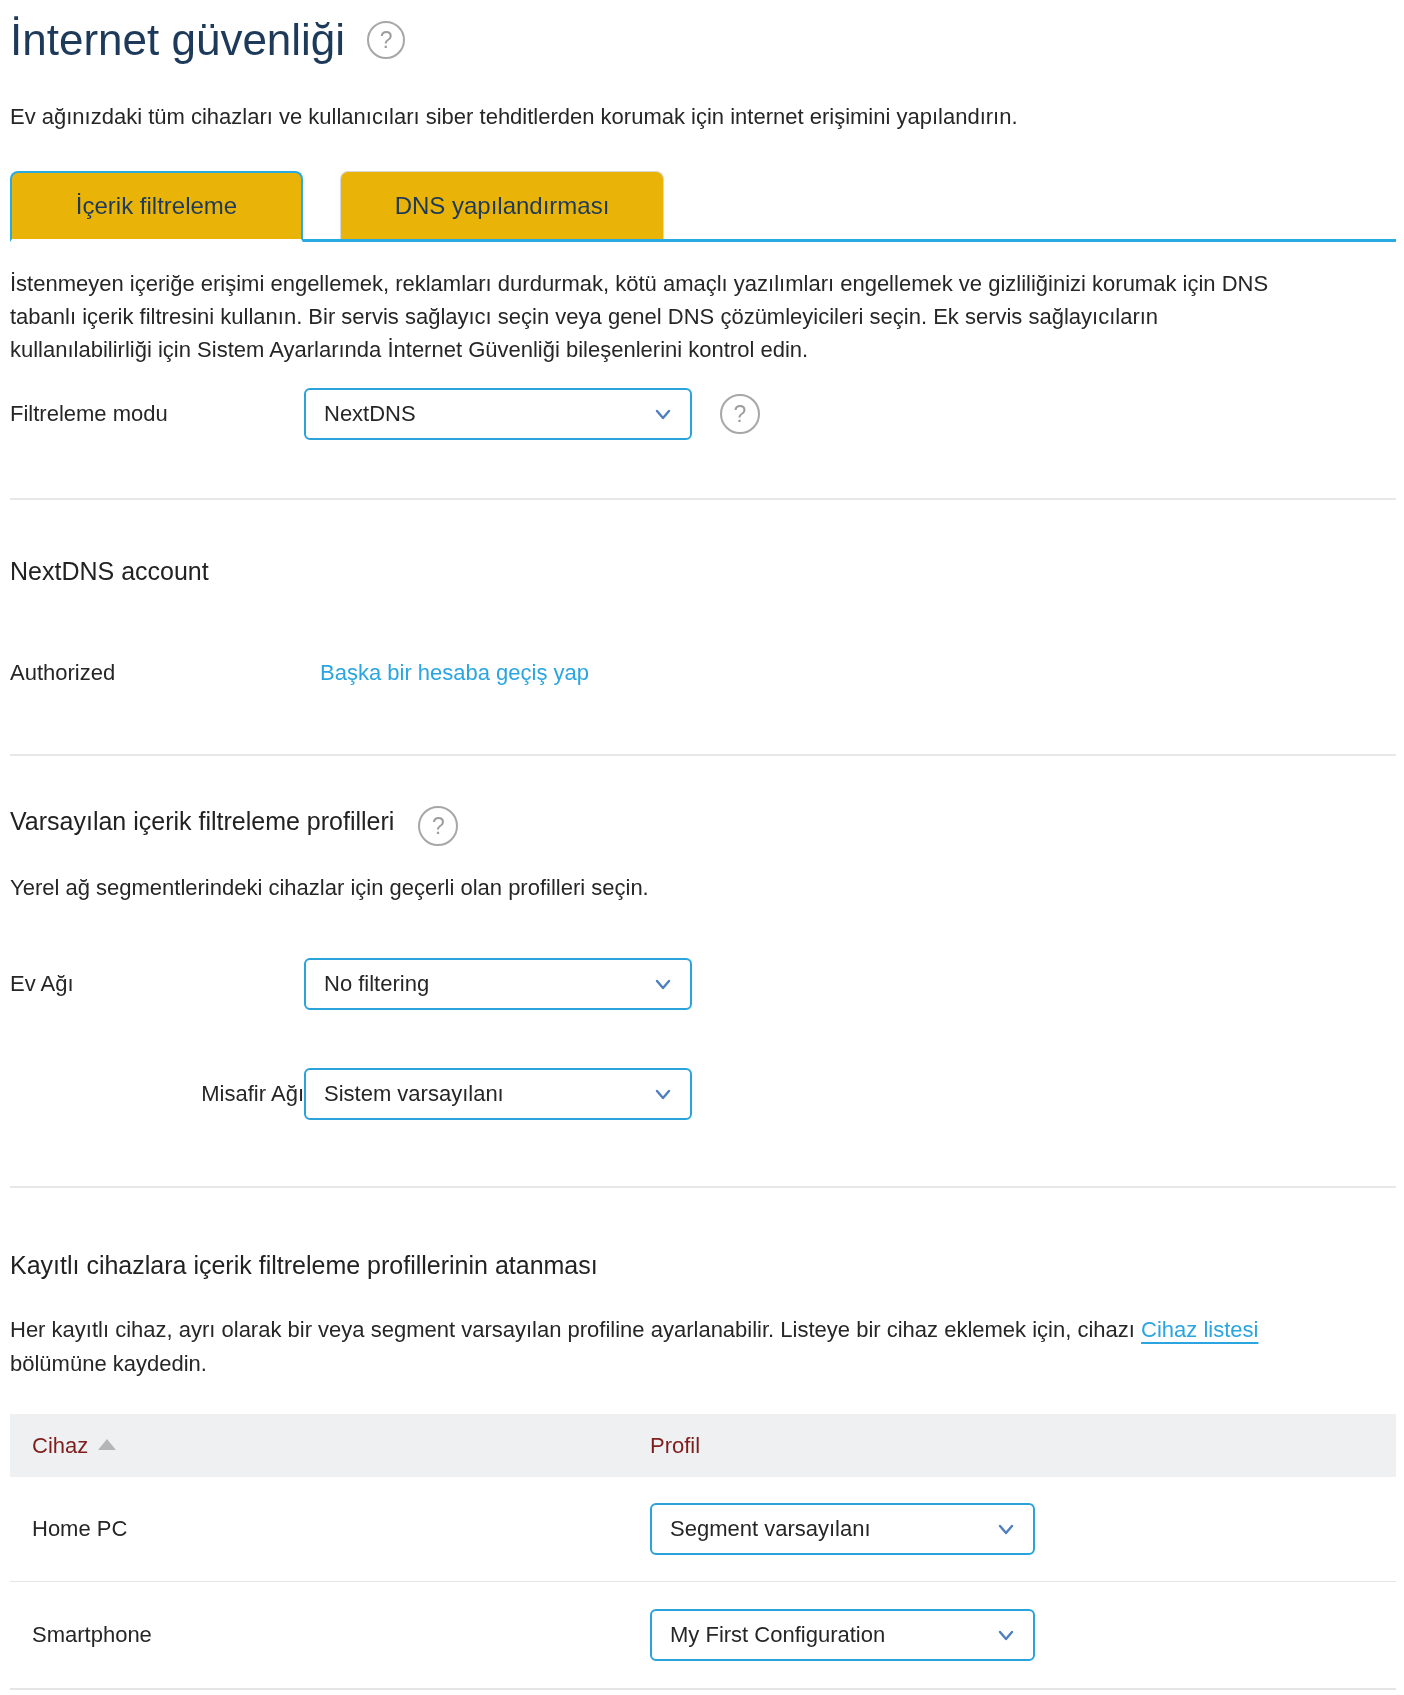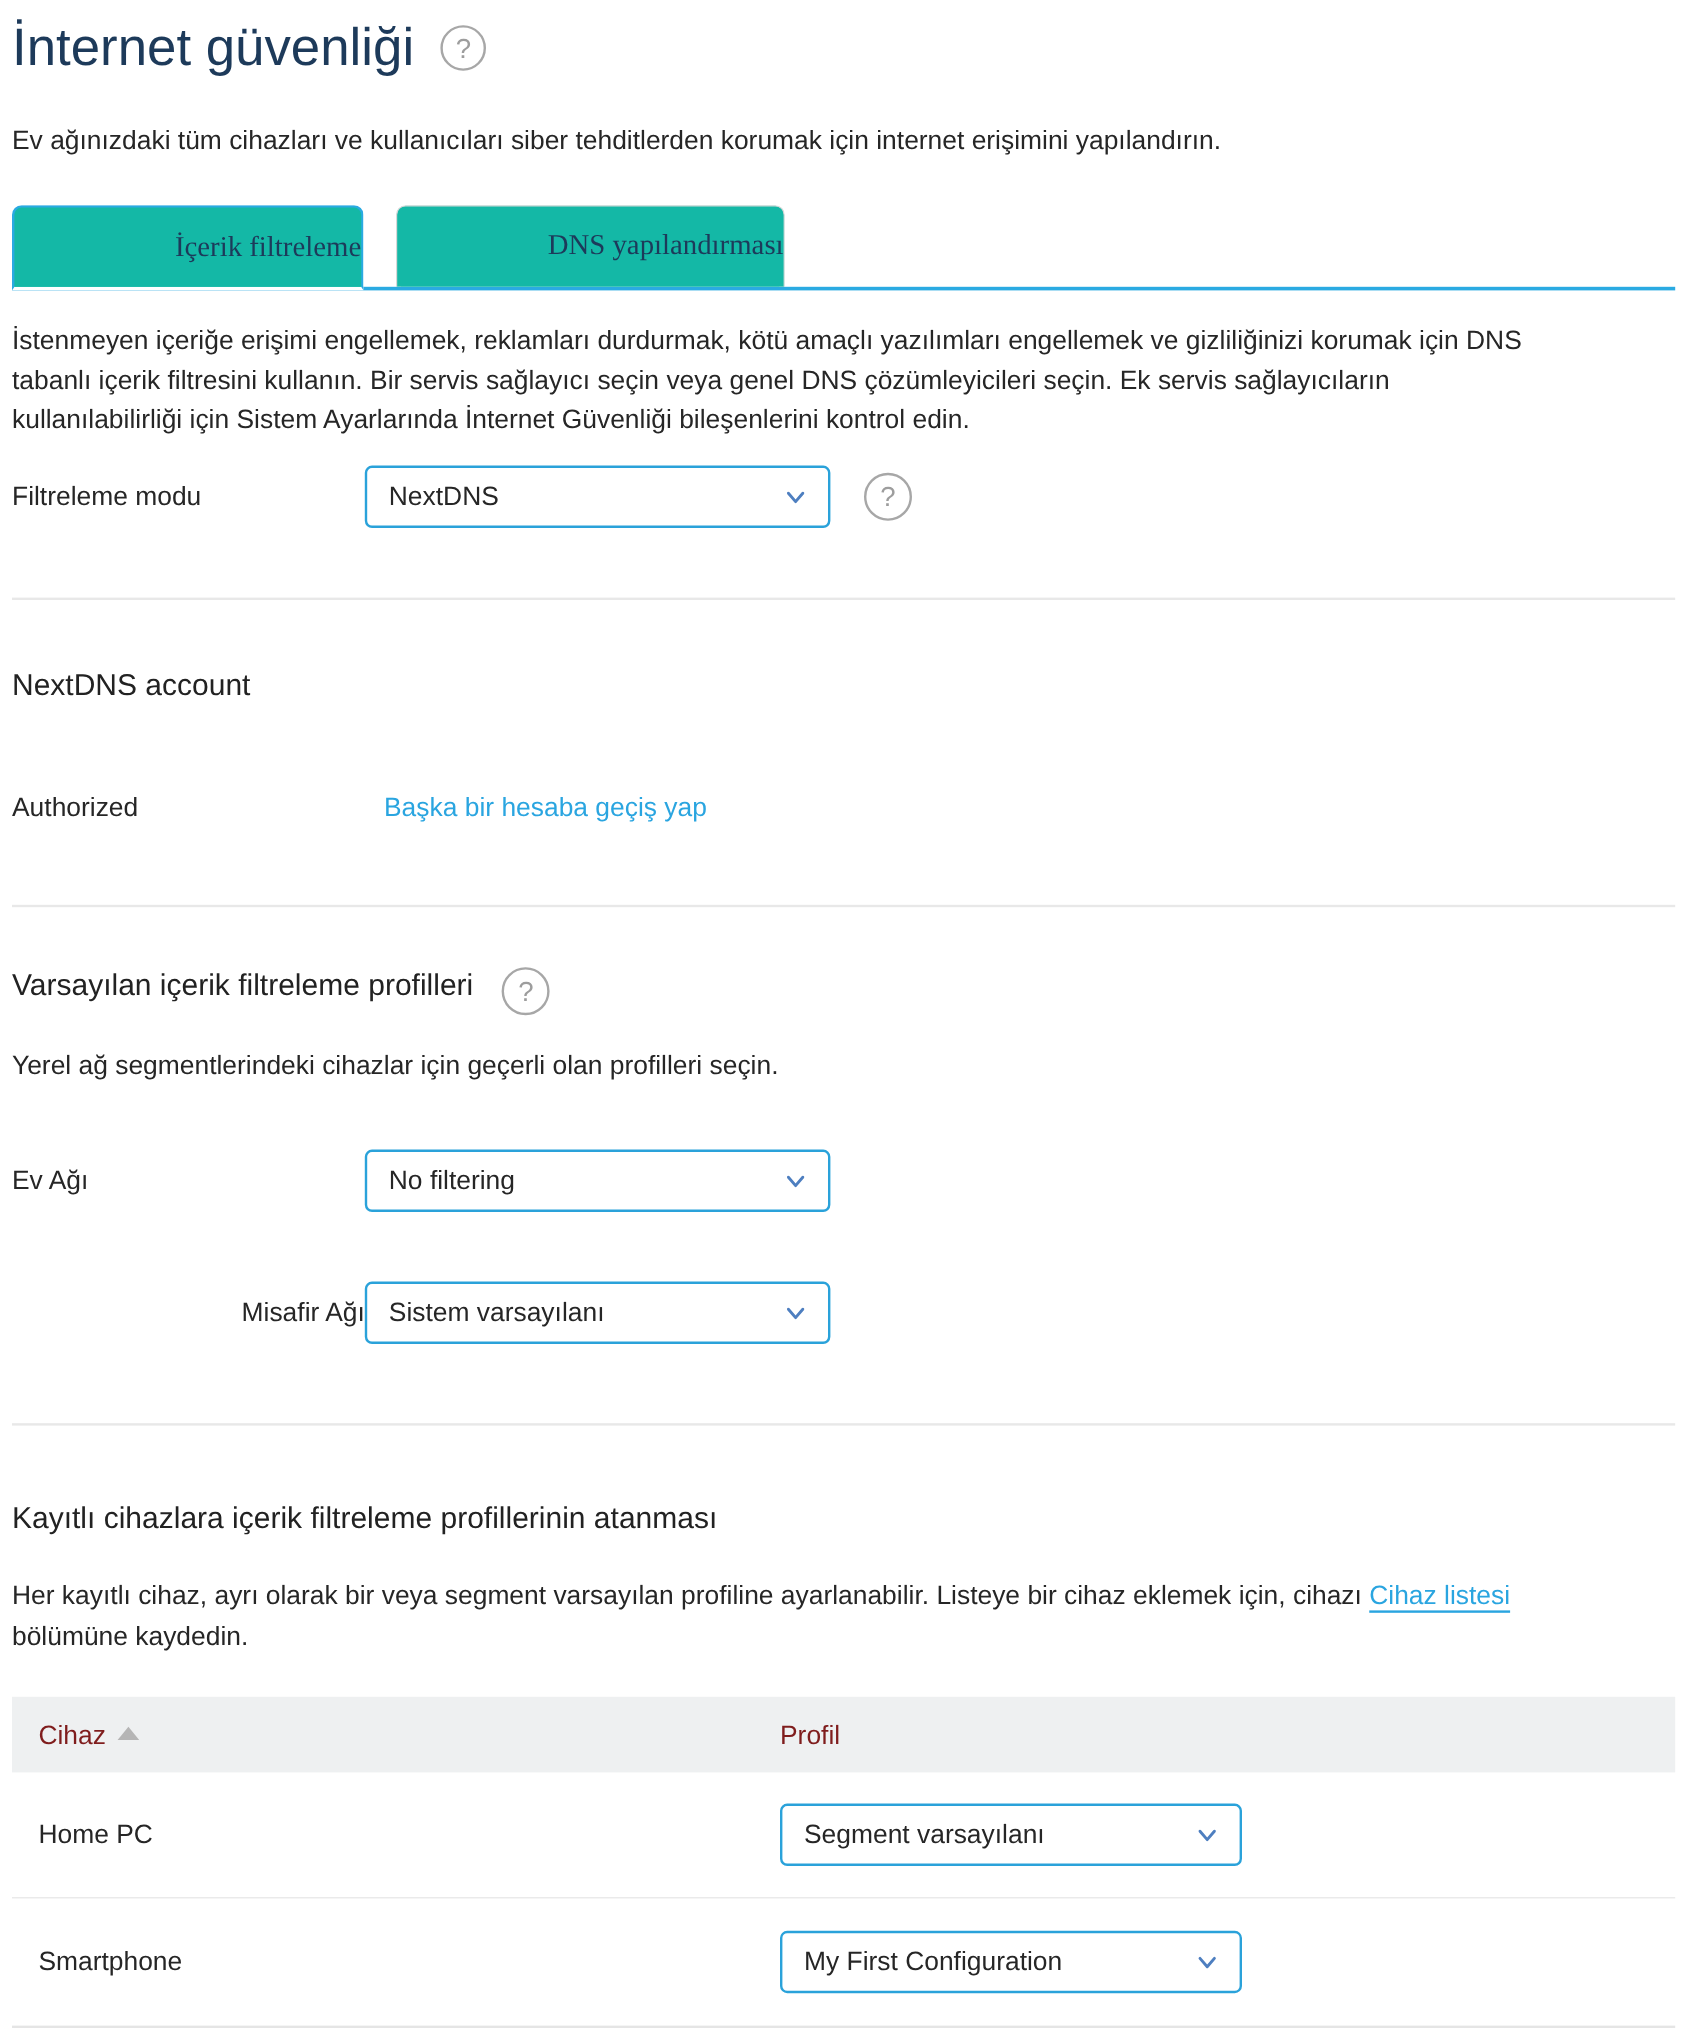--- a/index.html
+++ b/index.html
@@ -27,30 +27,30 @@
   .help{
     border:2px solid var(--help);border-radius:50%;color:#9d9d9d;
     display:inline-flex;align-items:center;justify-content:center;
     flex:0 0 auto;background:#fff;cursor:pointer;font-weight:400;
   }
   .help.lg{width:38px;height:38px;font-size:23px;}
   .help.md{width:40px;height:40px;font-size:23px;}
   .subtitle{margin-top:38px;font-size:22px;line-height:26px;}
   .tabs{display:flex;align-items:flex-end;border-bottom:3px solid var(--accent);margin-top:41px;}
   .tab{
-    height:68px;display:flex;align-items:center;justify-content:flex-end;
-    font-size:24px;color:var(--navy);cursor:pointer;background:#14b8a6;
-    border-radius:8px 8px 0 0;white-space:nowrap;font-family:Liberation Serif, serif;
+    height:68px;display:flex;align-items:center;justify-content:center;
+    font-size:24px;color:var(--navy);cursor:pointer;background:#eab308;
+    border-radius:8px 8px 0 0;white-space:nowrap;
   }
   .tab.active{
     height:71px;margin-bottom:-3px;width:293px;
     border:2px solid var(--accent);border-bottom:3px solid #fff;
   }
   .tab.inactive{
-    width:324px;margin-left:27px;
+    width:324px;margin-left:37px;
     border:1px solid #d8d8d8;border-bottom:none;
   }
   .para{margin-top:25px;font-size:22px;line-height:33px;max-width:1286px;}
   .form-row{display:flex;align-items:center;height:52px;}
   .form-row.first{margin-top:22px;}
   .label-col{width:294px;font-size:22px;line-height:26px;flex:0 0 294px;}
   .select{
     width:388px;height:52px;border:2px solid var(--select-border);border-radius:6px;
     background:#fff;display:flex;align-items:center;justify-content:space-between;
     padding:0 16px 0 18px;font-size:22px;cursor:pointer;flex:0 0 auto;

